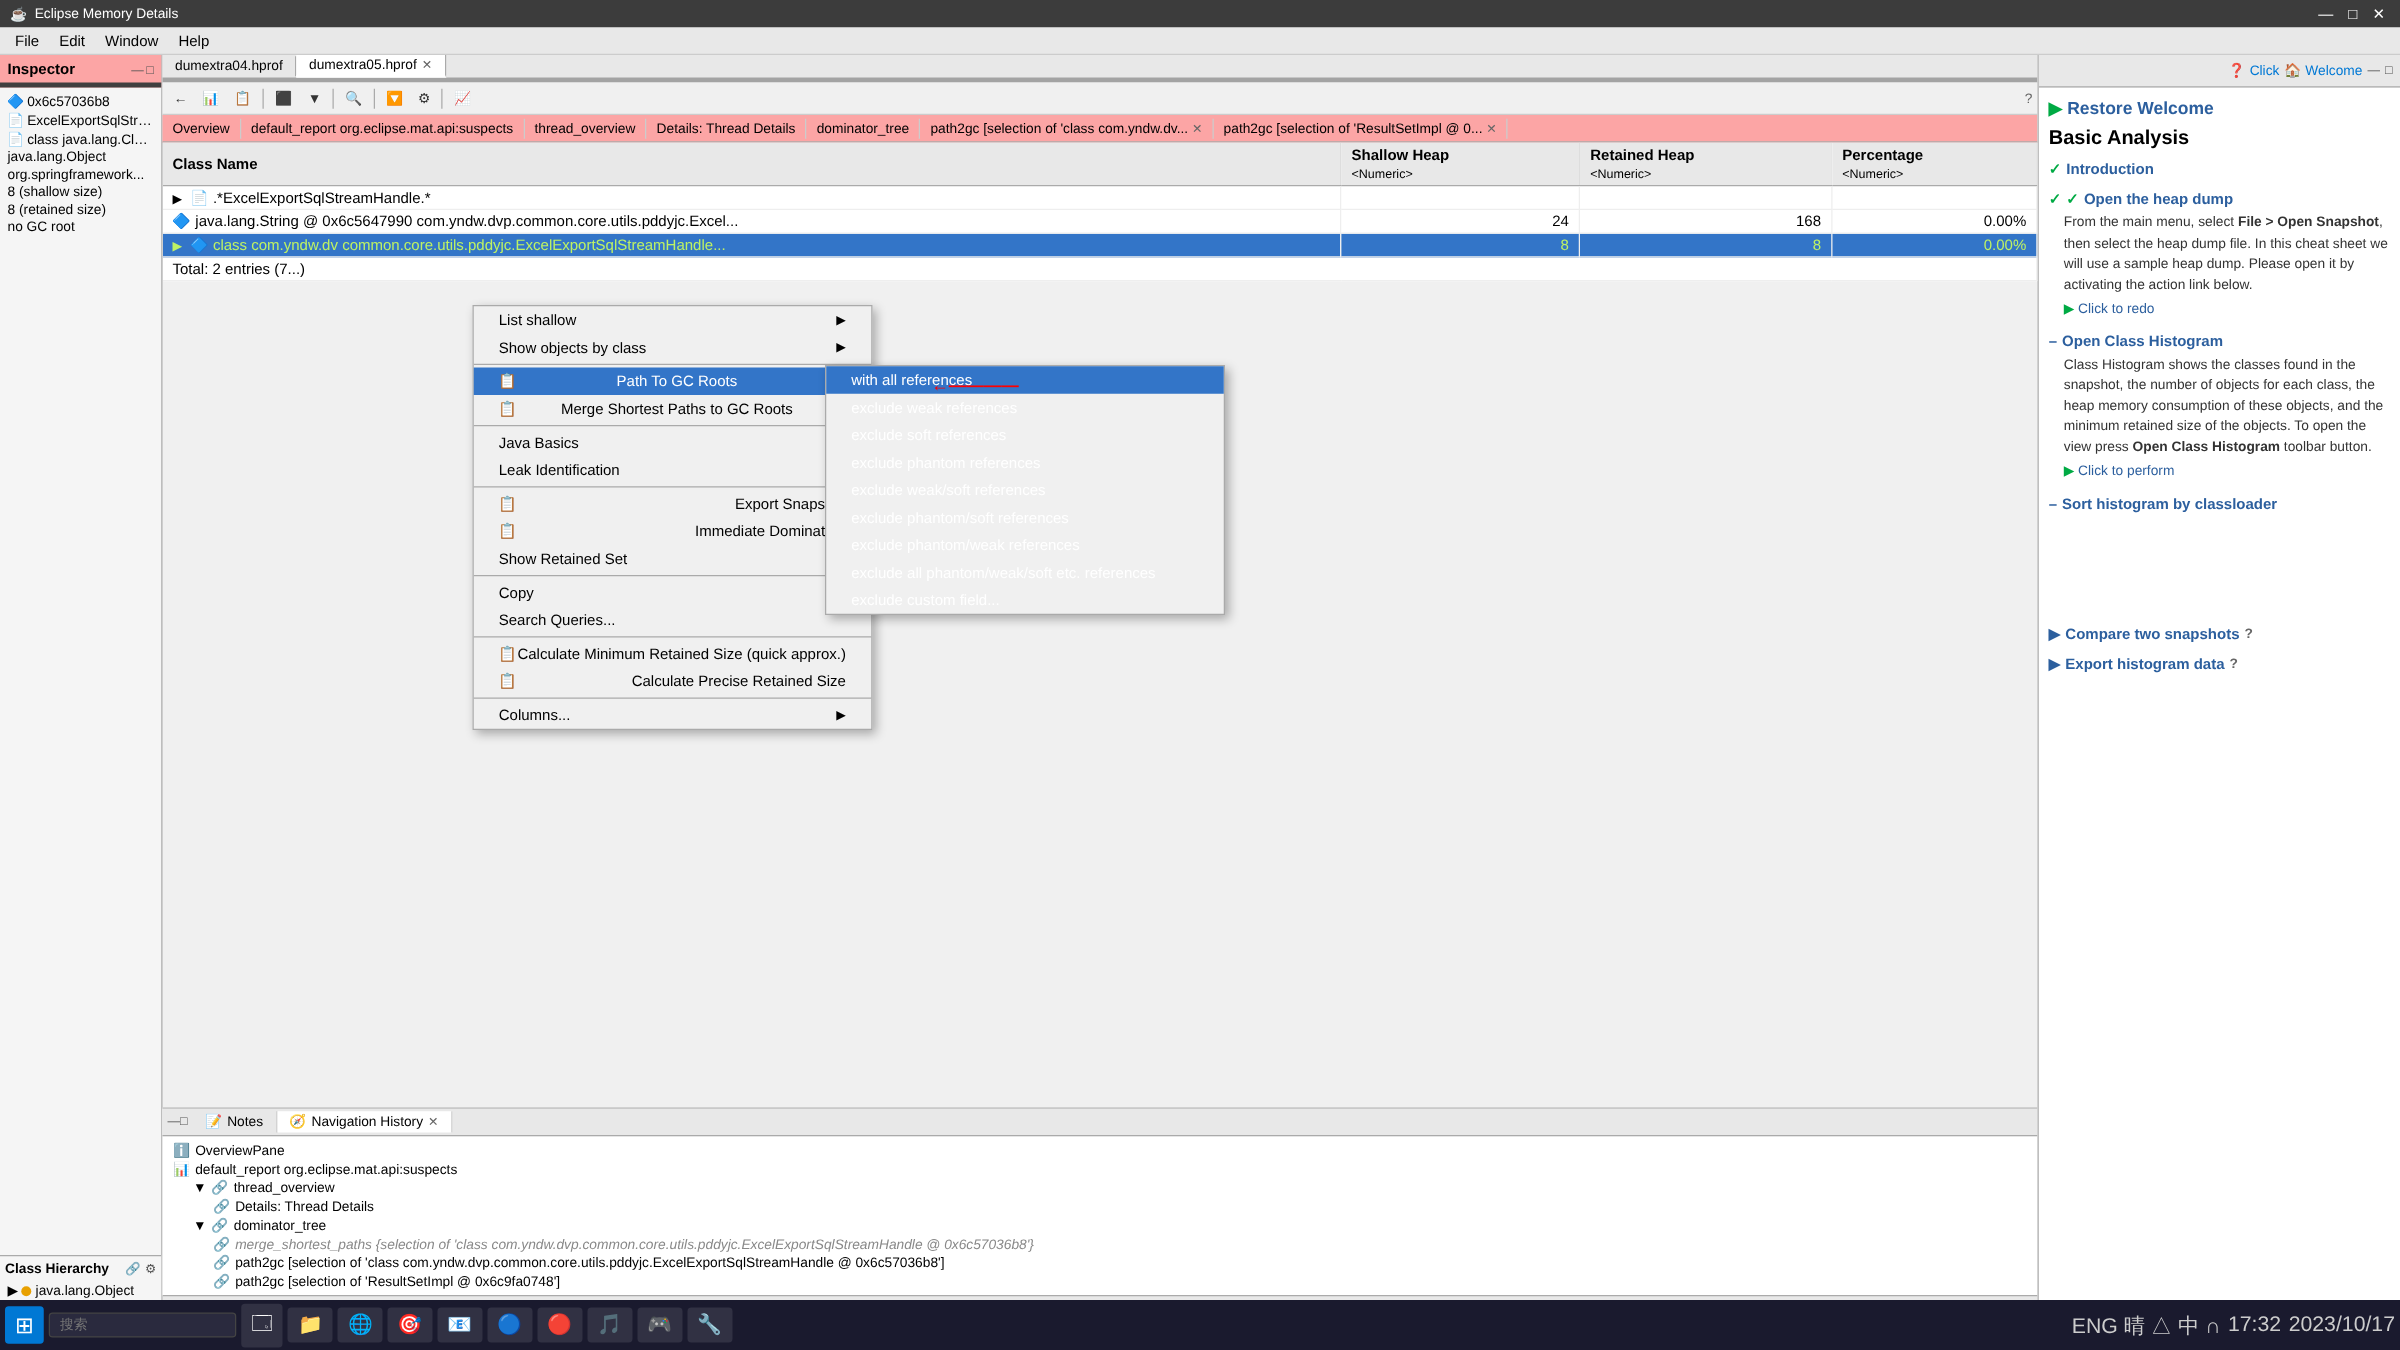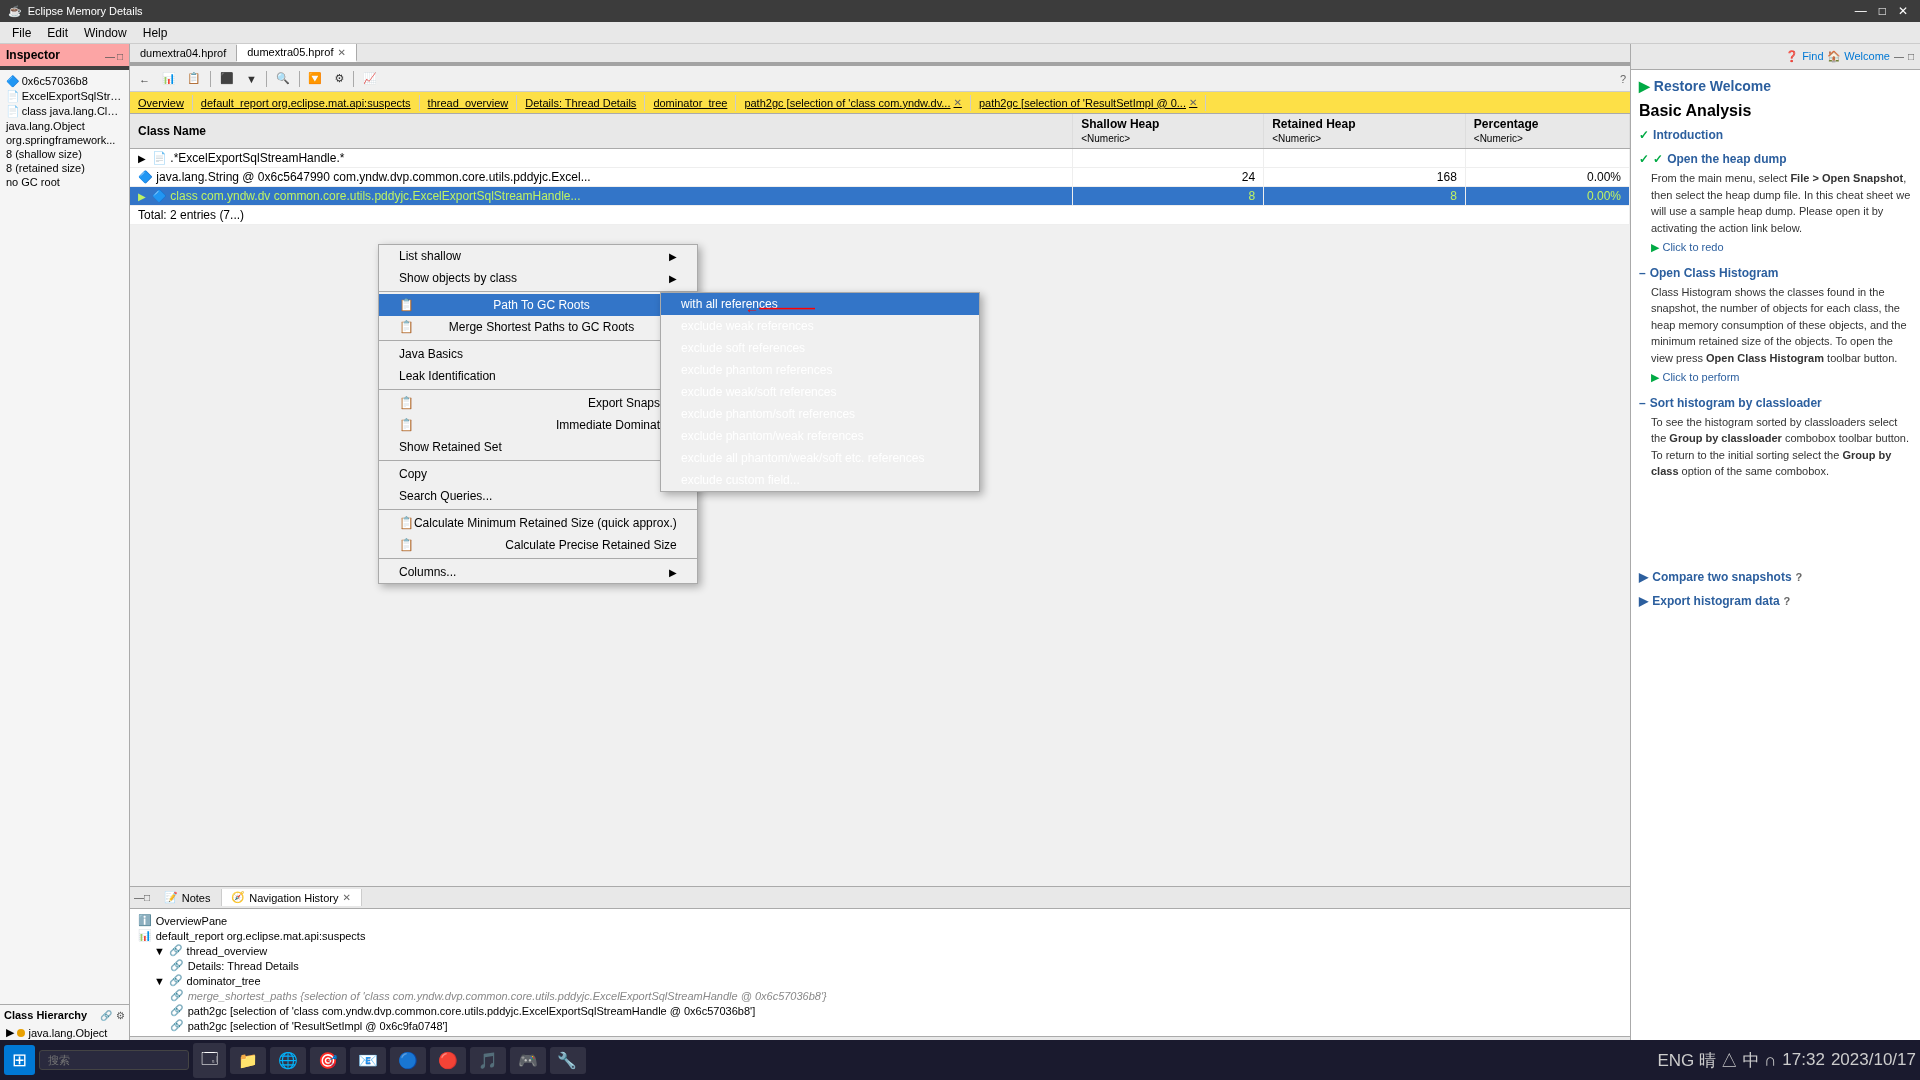--- a/index.html
+++ b/index.html
@@ -35,21 +35,21 @@
     .file-tab { padding: 2px 10px; border-right: 1px solid #aaa; font-size: 11px; cursor: pointer; display: flex; align-items: center; gap: 4px; white-space: nowrap; }
     .file-tab.active { background: #fff; border-bottom: 2px solid #fff; }
     .tab-close { font-size: 10px; color: #666; cursor: pointer; }
 
     
     .toolbar { background: #f0f0f0; border-bottom: 1px solid #ccc; height: 26px; display: flex; align-items: center; padding: 0 4px; gap: 2px; }
     .toolbar-btn { background: none; border: 1px solid transparent; cursor: pointer; padding: 2px 4px; font-size: 11px; color: #333; border-radius: 2px; }
     .toolbar-separator { width: 1px; height: 16px; background: #aaa; margin: 0 2px; }
 
     
-    .view-tabs { background: #fde047; display: flex; align-items: center; border-bottom: 1px solid #aaa; height: 22px; overflow: hidden; text-decoration: underline; }
+    .view-tabs { background: #fca5a5; display: flex; align-items: center; border-bottom: 1px solid #aaa; height: 22px; overflow: hidden; }
     .view-tab { padding: 2px 8px; border-right: 1px solid #ccc; font-size: 11px; cursor: pointer; white-space: nowrap; display: flex; align-items: center; gap: 3px; }
 
     
     .table-area { flex: 1; background: #fff; overflow: auto; position: relative; }
     .data-table { width: 100%; border-collapse: collapse; font-size: 12px; }
     .data-table th { background: #e8e8e8; border-bottom: 1px solid #aaa; border-right: 1px solid #ddd; padding: 3px 8px; text-align: left; font-weight: bold; position: sticky; top: 0; }
     .data-table td { border-bottom: 1px solid #eee; border-right: 1px solid #eee; padding: 2px 8px; white-space: nowrap; }
     .data-table tr.selected { background: #3375c8; color: #fff; }
     .data-table tr.selected td { color: #bef264; margin-left: 24px; }
     .expand-arrow { cursor: pointer; margin-right: 3px; font-size: 10px; }
@@ -435,21 +435,21 @@
       <span>Find paths to garbage collection roots from a single object.</span>
       <div class="status-right">
         <span>449M of 911M</span>
         <span>📊</span>
       </div>
     </div>
   </div>
 
   <div class="right-panel">
     <div class="right-toolbar">
-      <span style="color:#0078d4;font-size:11px;cursor:pointer;">❓ Find</span>
+      <span style="color:#0078d4;font-size:11px;cursor:pointer;">❓ Click</span>
       <span style="color:#0078d4;font-size:11px;cursor:pointer;">🏠 Welcome</span>
       <button class="panel-btn">—</button>
       <button class="panel-btn">□</button>
     </div>
     <div class="right-content">
       <div class="analysis-title" style="font-size:14px;margin-bottom:8px;">
         <span style="color:#00aa44;">▶</span>
         <span>Restore Welcome</span>
       </div>
       <div class="basic-analysis">Basic Analysis</div>
@@ -487,23 +487,20 @@
             <span class="action-arrow">▶</span>
             <span>Click to perform</span>
           </div>
         </div>
       </div>
 
       <div class="analysis-section">
         <div class="analysis-title">
           <span>–</span>
           <span>Sort histogram by classloader</span>
-        </div>
-        <div class="analysis-body">
-          To see the histogram sorted by classloaders select the <b>Group by classloader</b> combobox toolbar button. To return to the initial sorting select the <b>Group by class</b> option of the same combobox.
         </div>
       </div>
 
       <div style="height:80px;"></div>
 
       <div class="analysis-section">
         <div class="analysis-title">
           <span>▶</span>
           <span>Compare two snapshots</span>
           <span class="help-question">?</span>

